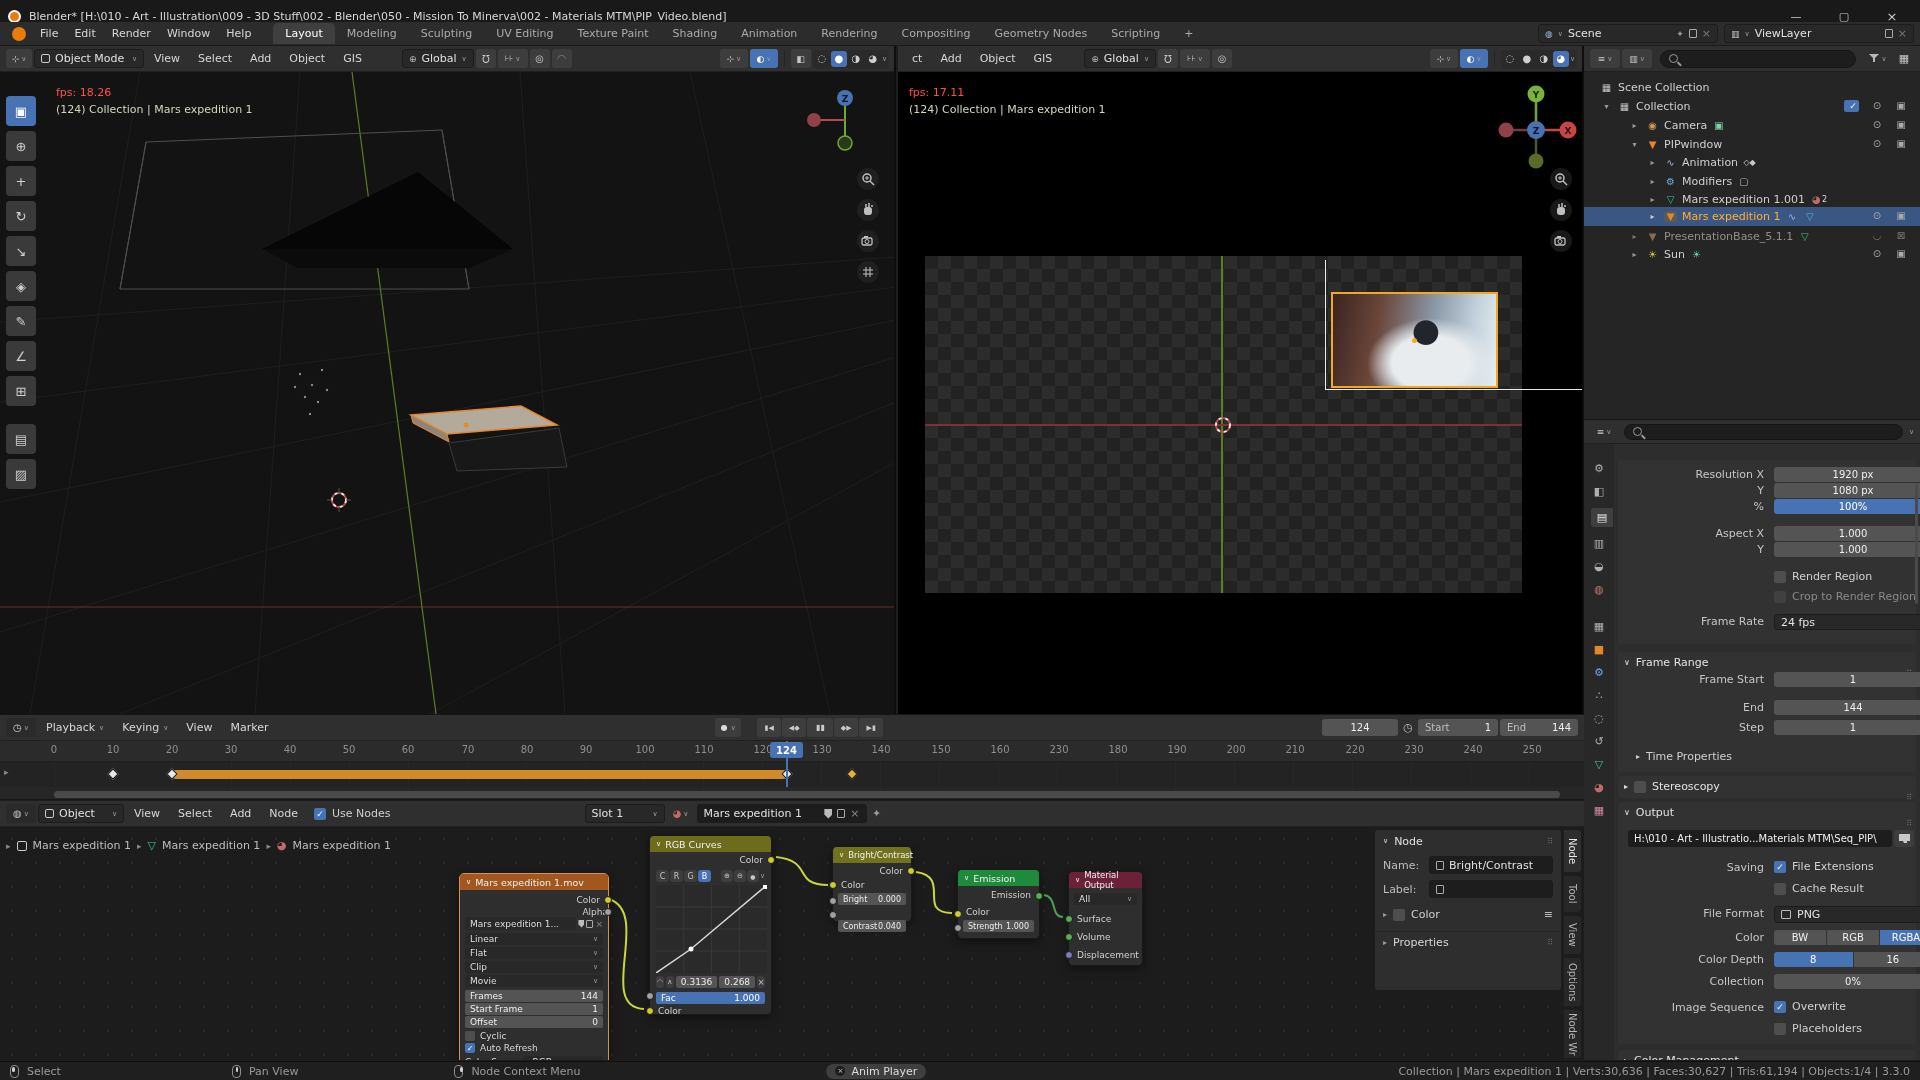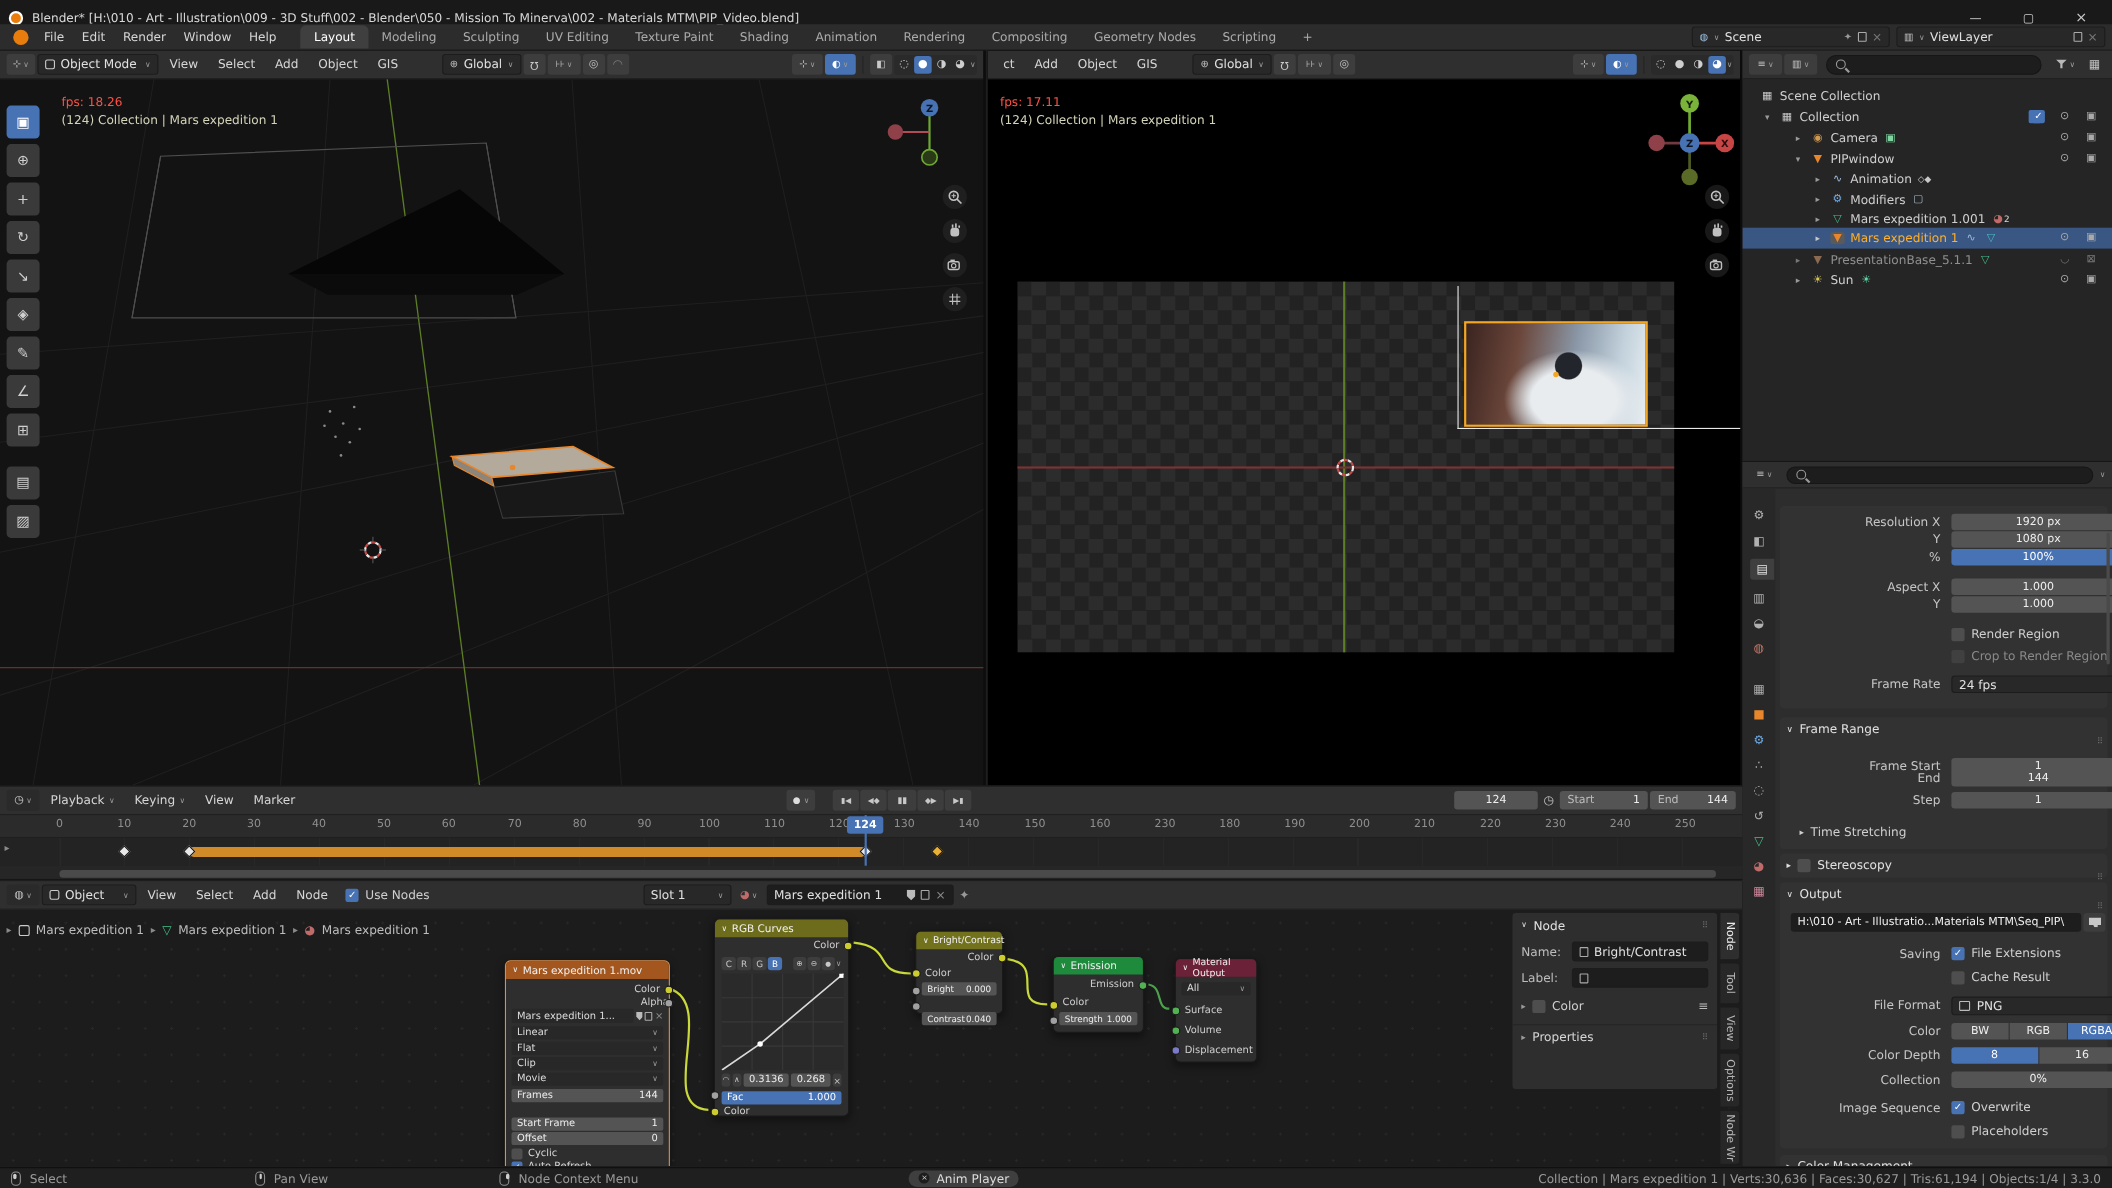--- a/index.html
+++ b/index.html
@@ -562,36 +562,36 @@
     </div>
 
     <div class="e" style="left:4px;top:208px;width:298px;height:120px;background:#323232;border-radius:4px"></div>
     <div class="prow" style="top:212px">
       <span class="flex" style="gap:6px;padding-left:10px;color:#e0e0e0">
           <span style="font-size:8px">∨</span>
           <span>Frame Range</span>
         </span>
       <span style="position:absolute;right:8px;color:#6a6a6a;font-size:8px">⠿</span>
     </div>
-    <div class="prow" style="top:245px">
+    <div class="prow" style="top:228px">
       <span class="pl">Frame Start</span>
       <span class="pf f">1</span>
     </div>
     <div class="prow" style="top:256px">
       <span class="pl">End</span>
       <span class="pf f">144</span>
     </div>
     <div class="prow" style="top:276px">
       <span class="pl">Step</span>
       <span class="pf f">1</span>
     </div>
     <div class="prow" style="top:306px">
       <span class="flex" style="gap:6px;padding-left:22px;color:#cfcfcf">
           <span style="font-size:8px">▸</span>
-          <span>Time Stretching</span>
+          <span>Time Properties</span>
         </span>
     </div>
 
     <div class="e" style="left:4px;top:332px;width:298px;height:22px;background:#323232;border-radius:4px"></div>
     <div class="prow" style="top:336px">
       <span class="flex" style="gap:6px;padding-left:10px;color:#e0e0e0">
           <span style="font-size:8px">▸</span>
           <span class="ck"></span>
           <span>Stereoscopy</span>
         </span>
@@ -854,21 +854,21 @@
         <span class="chev">∨</span>
       </span>
     <span class="ndd" style="margin:2px 5px 0;display:flex">
         <span>Movie</span>
         <span class="chev">∨</span>
       </span>
     <span class="nf" style="margin:3px 5px 0;display:flex">
         <span>Frames</span>
         <span>144</span>
       </span>
-    <span class="nf" style="margin:14px 5px 0;display:flex">
+    <span class="nf" style="margin:1px 5px 0;display:flex">
         <span>Start Frame</span>
         <span>1</span>
       </span>
     <span class="nf" style="margin:1px 5px 0;display:flex">
         <span>Offset</span>
         <span>0</span>
       </span>
     <span class="flex" style="margin:3px 5px 0;gap:5px">
         <span class="ck" style="width:10px;height:10px"></span>
         <span style="font-size:9px">Cyclic</span>

